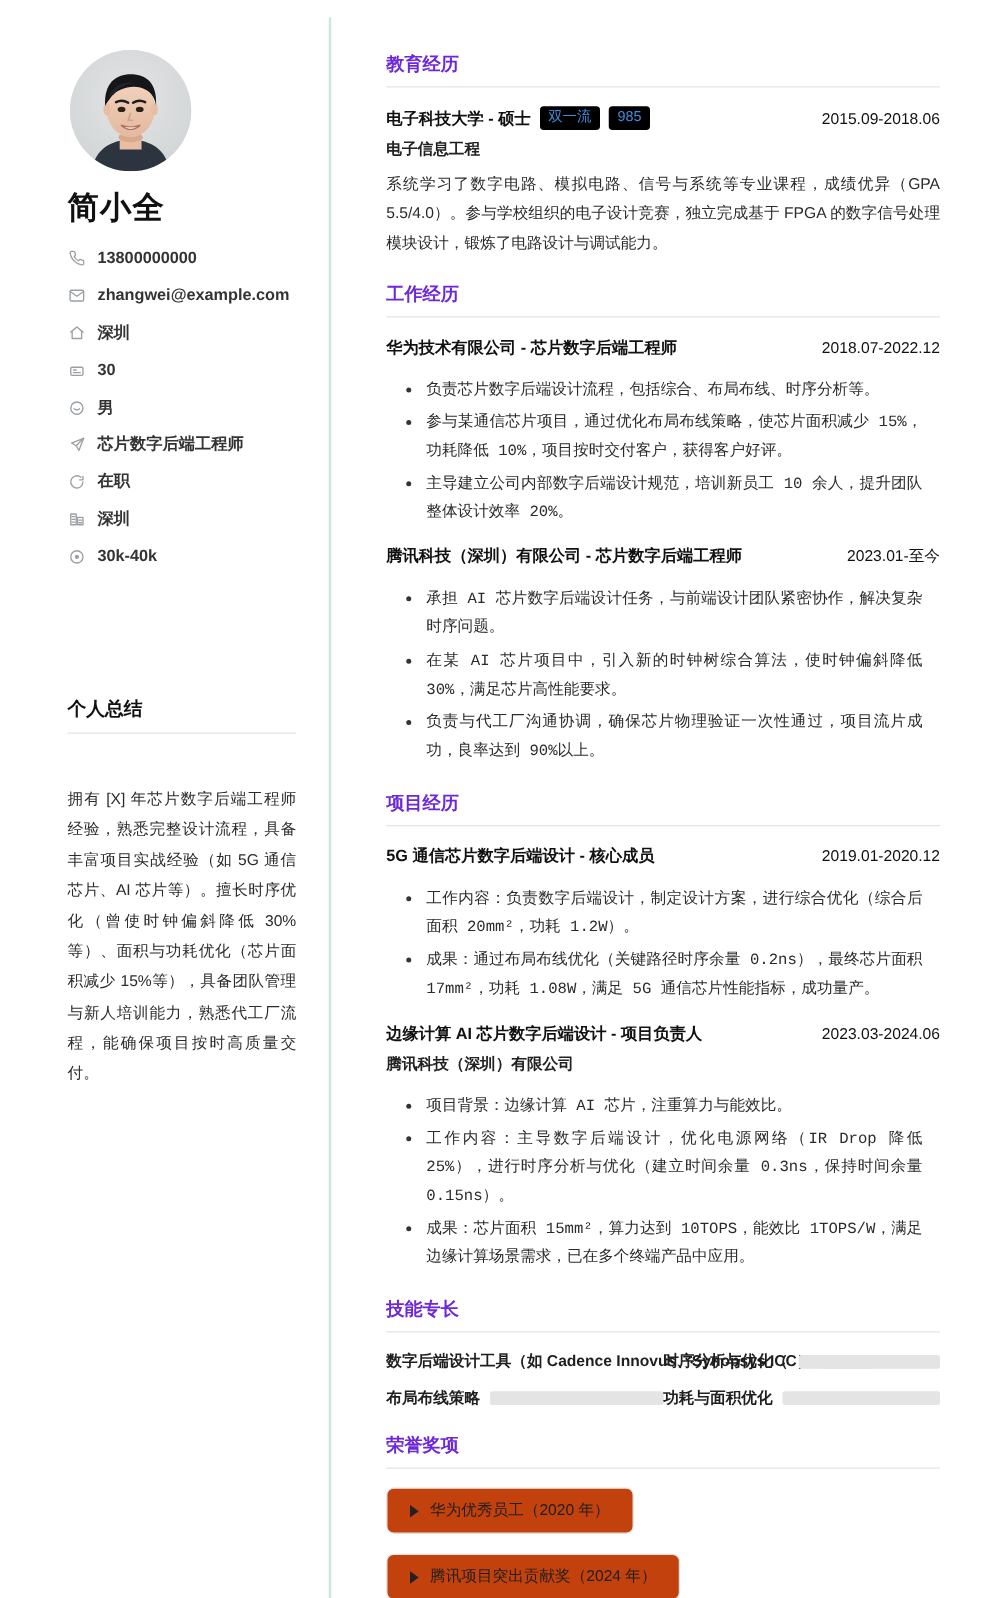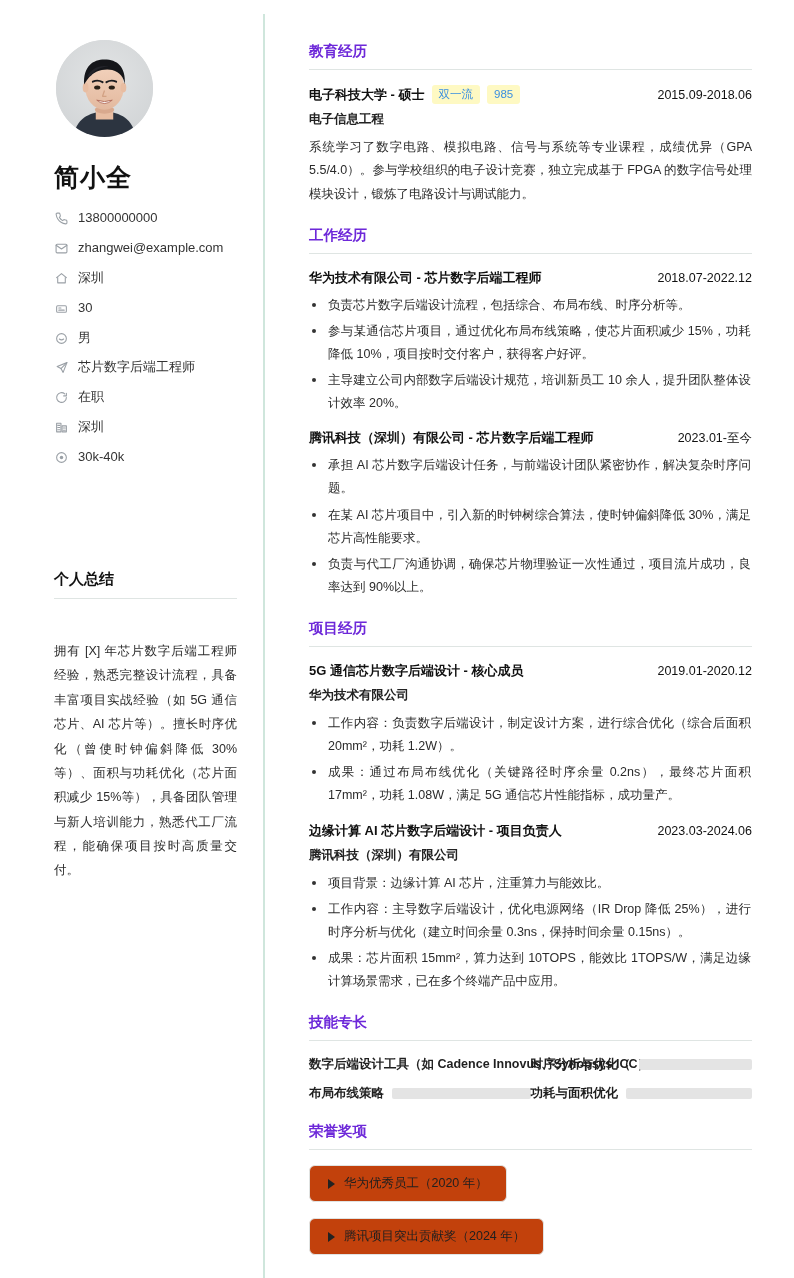--- a/index.html
+++ b/index.html
@@ -43,21 +43,21 @@
     background: #d8dadb;
     margin: 14px 0 0 20px;
     position: relative;
   }
   .avatar svg { display:block; width:100%; height:100%; }
 
   .person-name {
     font-size: 25px;
     font-weight: 700;
     letter-spacing: 1px;
-    margin: 24px 0 16px 18px;
+    margin: 12px 0 16px 18px;
     color: #111;
     font-family: Liberation Serif, serif;
   }
 
   .info-list { margin: 0 0 0 18px; padding: 0; list-style: none; }
   .info-row {
     display: flex;
     align-items: center;
     gap: 10px;
     margin-bottom: 13px;
@@ -66,21 +66,21 @@
     line-height: 1.3;
   }
   .info-icon {
     width: 14px; height: 14px;
     flex: 0 0 14px;
     display: inline-flex;
     align-items: center; justify-content: center;
     color: #9aa0a6;
   }
   .info-icon svg { width: 13px; height: 13px; display:block; }
-  .info-text { white-space: nowrap; }
+  .info-text { white-space: nowrap; font-weight: bold; }
 
   .side-section { margin: 104px 0 0 18px; max-width: 196px; }
   .side-title {
     font-size: 15px;
     font-weight: 700;
     color: #111;
     padding-bottom: 9px;
     border-bottom: 1px solid #dfe5e3;
     margin-bottom: 14px;
   }
@@ -129,38 +129,38 @@
     font-size: 12.5px;
     font-weight: 400;
     color: #111;
     white-space: nowrap;
   }
   .tag {
     display: inline-block;
     font-size: 11.5px;
     font-weight: 400;
     color: #3b8fe0;
-    background: #fef9c3;
+    background: #000000;
     border-radius: 3px;
     padding: 1px 7px;
     line-height: 1.5;
   }
   .entry-sub {
     font-size: 12.5px;
     font-weight: 700;
     color: #222;
     margin-bottom: 8px;
   }
   .entry-desc {
     font-size: 12.5px;
     line-height: 1.85;
     color: #2b2b2b;
     text-align: justify;
   }
-  ul.bullets { margin: 1px; padding: 0; list-style: none; }
+  ul.bullets { margin: 14px; padding: 0; list-style: none; font-family: Liberation Mono, monospace; }
   ul.bullets li {
     position: relative;
     padding-left: 18px;
     font-size: 12.5px;
     line-height: 1.85;
     color: #2b2b2b;
     margin-bottom: 3px;
     text-align: justify;
   }
   ul.bullets li::before {
@@ -414,21 +414,20 @@
     </section>
 
     <section class="section">
       <h2 class="section-title">项目经历</h2>
 
       <div class="entry">
         <div class="entry-head">
           <div class="entry-title">5G 通信芯片数字后端设计 - 核心成员</div>
           <div class="entry-date">2019.01-2020.12</div>
         </div>
-        <div class="entry-sub">华为技术有限公司</div>
         <ul class="bullets">
           <li>工作内容：负责数字后端设计，制定设计方案，进行综合优化（综合后面积 20mm²，功耗 1.2W）。</li>
           <li>成果：通过布局布线优化（关键路径时序余量 0.2ns），最终芯片面积 17mm²，功耗 1.08W，满足 5G 通信芯片性能指标，成功量产。</li>
         </ul>
       </div>
 
       <div class="entry">
         <div class="entry-head">
           <div class="entry-title">边缘计算 AI 芯片数字后端设计 - 项目负责人</div>
           <div class="entry-date">2023.03-2024.06</div>

